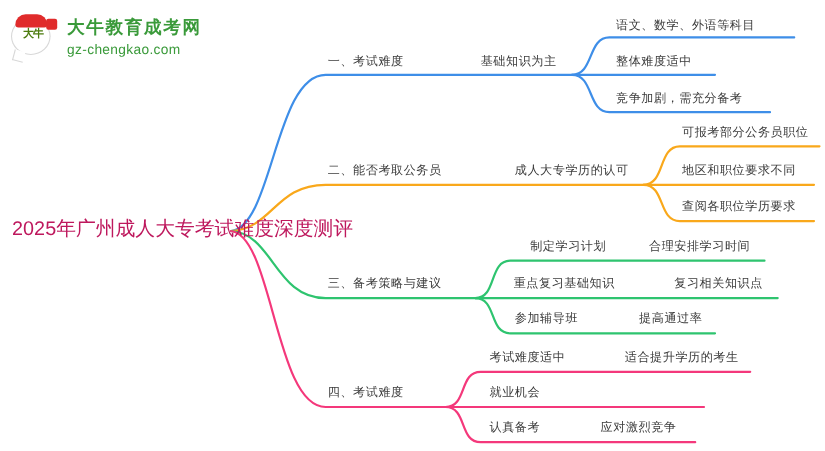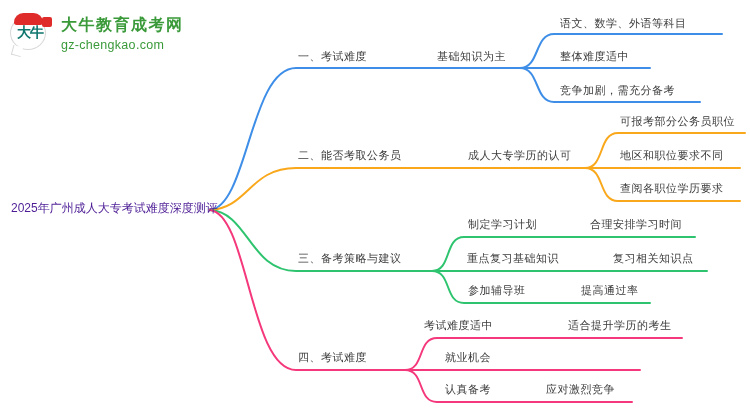--- a/index.html
+++ b/index.html
@@ -10,39 +10,39 @@
   svg.links{position:absolute;left:0;top:0;width:750px;height:410px;}
   svg.links path{fill:none;stroke-width:2;stroke-linecap:round;}
   .b1{stroke:var(--branch1);}
   .b2{stroke:var(--branch2);}
   .b3{stroke:var(--branch3);}
   .b4{stroke:var(--branch4);}
   .node{
     position:absolute;font-size:11px;line-height:18px;color:var(--text);
     white-space:nowrap;letter-spacing:0.5px;
   }
-  .root{font-size:12px;line-height:16px;letter-spacing:0;color:#4c1d95;}
+  .root{font-size:18px;line-height:16px;letter-spacing:0;color:#be185d;}
   
   .logo{position:absolute;left:8px;top:10px;display:flex;align-items:center;gap:9px;}
   .logo-mark{position:relative;width:44px;height:46px;}
   .logo-bubble{
     position:absolute;left:3px;top:7px;width:34px;height:32px;background:#fff;
     border-radius:50%;box-shadow:0 0 0 1px #d8d8d8;
   }
   .logo-tail{
     position:absolute;left:4px;top:36px;width:9px;height:9px;background:#fff;
     border-left:1px solid #d8d8d8;border-bottom:1px solid #d8d8d8;transform:rotate(15deg);
   }
   .logo-cap{
     position:absolute;left:6px;top:3px;width:29px;height:12px;
     background:var(--logored);border-radius:14px 14px 4px 4px;
   }
   .logo-chars{
     position:absolute;left:7px;top:14px;width:30px;text-align:center;
-    font-weight:bold;font-size:14px;letter-spacing:-1px;color:#0f766e;
+    font-weight:bold;font-size:10px;letter-spacing:-1px;color:#4d7c0f;
   }
   .logo-seal{
     position:absolute;left:34px;top:7px;width:10px;height:10px;
     background:var(--logored);border-radius:2px;
   }
   .logo-title{font-size:16px;font-weight:bold;color:var(--brand);letter-spacing:1.5px;text-align:right;}
   .logo-domain{font-size:12.5px;font-weight:normal;color:var(--brand);margin-top:2px;letter-spacing:0.3px;}
 </style>
 </head>
 <body>
@@ -90,27 +90,27 @@
   <div class="node" style="left:560px;top:47px">整体难度适中</div>
   <div class="node" style="left:560px;top:81px">竞争加剧，需充分备考</div>
 
   <div class="node" style="left:298px;top:146px">二、能否考取公务员</div>
   <div class="node" style="left:468px;top:146px">成人大专学历的认可</div>
   <div class="node" style="left:620px;top:112px">可报考部分公务员职位</div>
   <div class="node" style="left:620px;top:146px">地区和职位要求不同</div>
   <div class="node" style="left:620px;top:179px">查阅各职位学历要求</div>
 
   <div class="node" style="left:298px;top:249px">三、备考策略与建议</div>
-  <div class="node" style="left:468px;top:215px">制定学习计划</div>
+  <div class="node" style="left:482px;top:215px">制定学习计划</div>
   <div class="node" style="left:590px;top:215px">合理安排学习时间</div>
   <div class="node" style="left:467px;top:249px">重点复习基础知识</div>
   <div class="node" style="left:613px;top:249px">复习相关知识点</div>
   <div class="node" style="left:468px;top:281px">参加辅导班</div>
   <div class="node" style="left:581px;top:281px">提高通过率</div>
 
   <div class="node" style="left:298px;top:348px">四、考试难度</div>
-  <div class="node" style="left:424px;top:316px">考试难度适中</div>
+  <div class="node" style="left:445px;top:316px">考试难度适中</div>
   <div class="node" style="left:568px;top:316px">适合提升学历的考生</div>
   <div class="node" style="left:445px;top:348px">就业机会</div>
   <div class="node" style="left:445px;top:380px">认真备考</div>
   <div class="node" style="left:546px;top:380px">应对激烈竞争</div>
 
 </div>
 
 </body></html>

